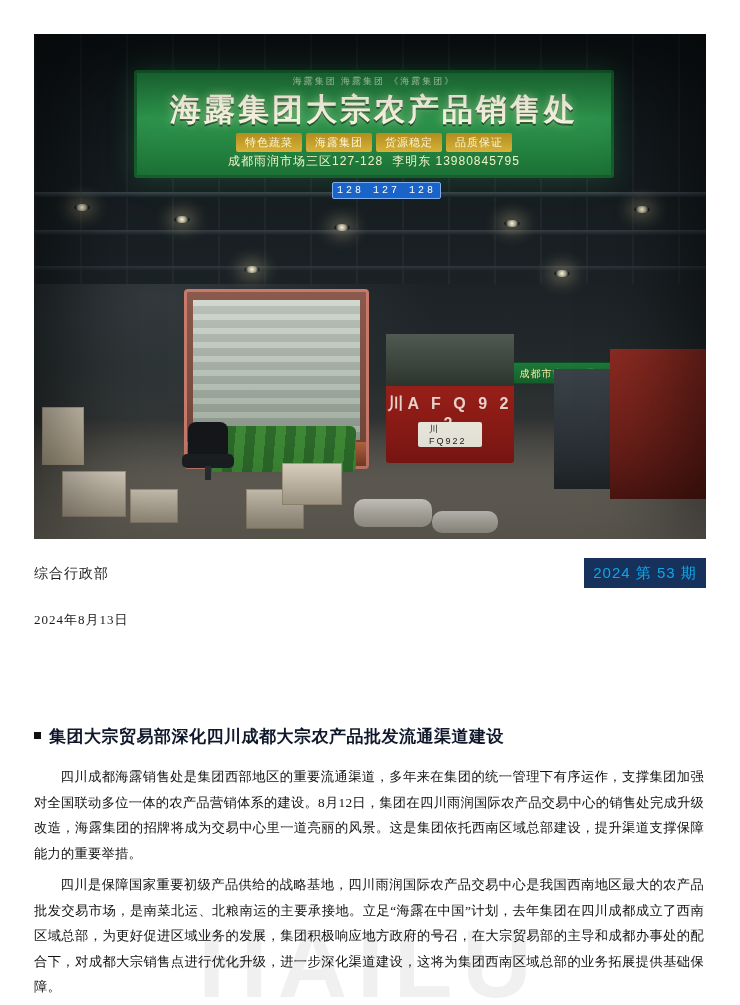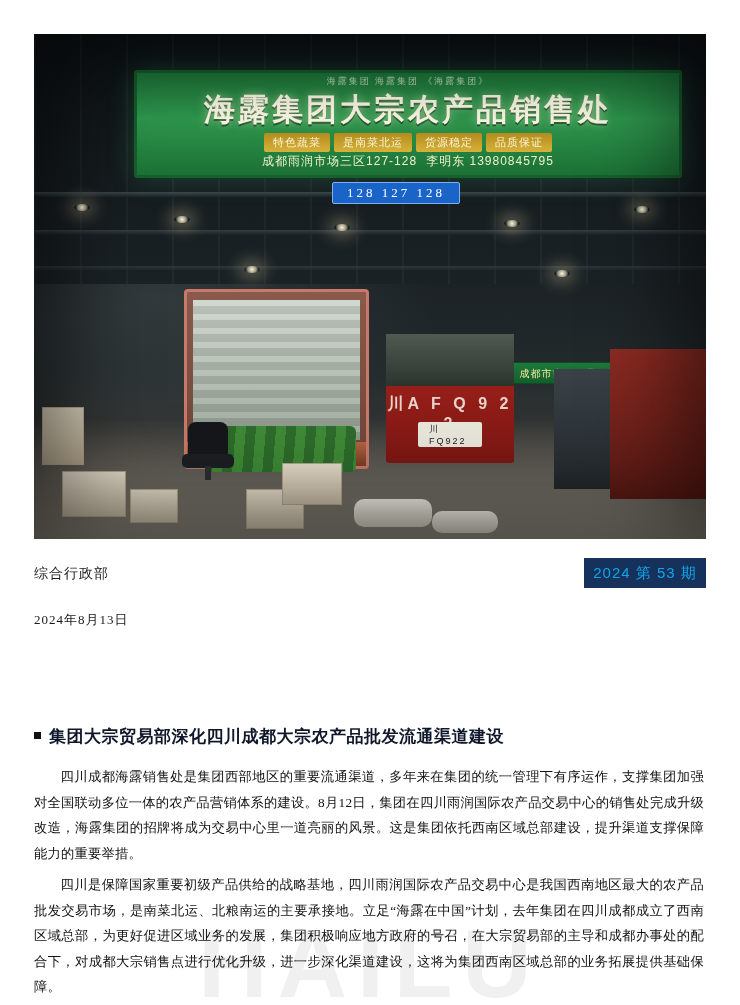--- a/index.html
+++ b/index.html
@@ -68,21 +68,21 @@
   }
   .lamp {
     position: absolute; width: 16px; height: 7px; border-radius: 50%;
     background: radial-gradient(circle, #fdf3cf 0%, rgba(253,243,207,0.55) 45%, rgba(253,243,207,0) 75%);
     box-shadow: 0 0 16px 6px rgba(255,238,180,0.30);
   }
   
   .signboard {
     position: absolute;
     left: 100px; top: 36px;
-    width: 548px; height: 108px;
+    width: 480px; height: 108px;
     background: linear-gradient(#1f7a3c 0%, #2f9a4f 45%, #1c7136 100%);
     border: 3px solid #15602c;
     border-radius: 3px;
     box-shadow: 0 0 28px rgba(60,220,120,0.22);
     overflow: hidden;
   }
   .sign-top {
     position: absolute; left: 0; top: 2px; width: 100%;
     text-align: center;
     color: #cfe9c9;
@@ -119,24 +119,24 @@
     font-family: "Liberation Sans", sans-serif;
     font-size: 12px;
     color: #f2f3c8;
     letter-spacing: 1px;
   }
   .plate {
     position: absolute;
     left: 298px; top: 148px;
     background: #1a63c8;
     color: #fff;
-    font-family: Liberation Serif, serif;
-    font-size: 13px;
+    font-family: Liberation Mono, monospace;
+    font-size: 10px;
     letter-spacing: 3px;
-    padding: 2px 14px;
+    padding: 2px 4px;
     border-radius: 2px;
     border: 1px solid #7fb0ee;
   }
   
   .truck-left {
     position: absolute; left: 150px; top: 255px; width: 185px; height: 180px;
     background: linear-gradient(#8a5a4c, #6d4437);
     border: 3px solid #c8796a;
     border-radius: 4px;
   }
@@ -324,21 +324,21 @@
       <div class="lamp" style="left:470px;top:186px"></div>
       <div class="lamp" style="left:600px;top:172px"></div>
       <div class="lamp" style="left:210px;top:232px"></div>
       <div class="lamp" style="left:520px;top:236px"></div>
 
       <div class="signboard">
         <div class="sign-top">海露集团    海露集团    《海露集团》</div>
         <div class="sign-main">海露集团大宗农产品销售处</div>
         <div class="sign-chips">
           <span class="chip">特色蔬菜</span>
-          <span class="chip">是南菜北运</span>
+          <span class="chip">海露集团</span>
           <span class="chip">货源稳定</span>
           <span class="chip">品质保证</span>
         </div>
         <div class="sign-bottom">
           <span>成都雨润市场三区127-128</span>
           <span>李明东 13980845795</span>
         </div>
       </div>
 
       <div class="plate">128 127 128</div>

